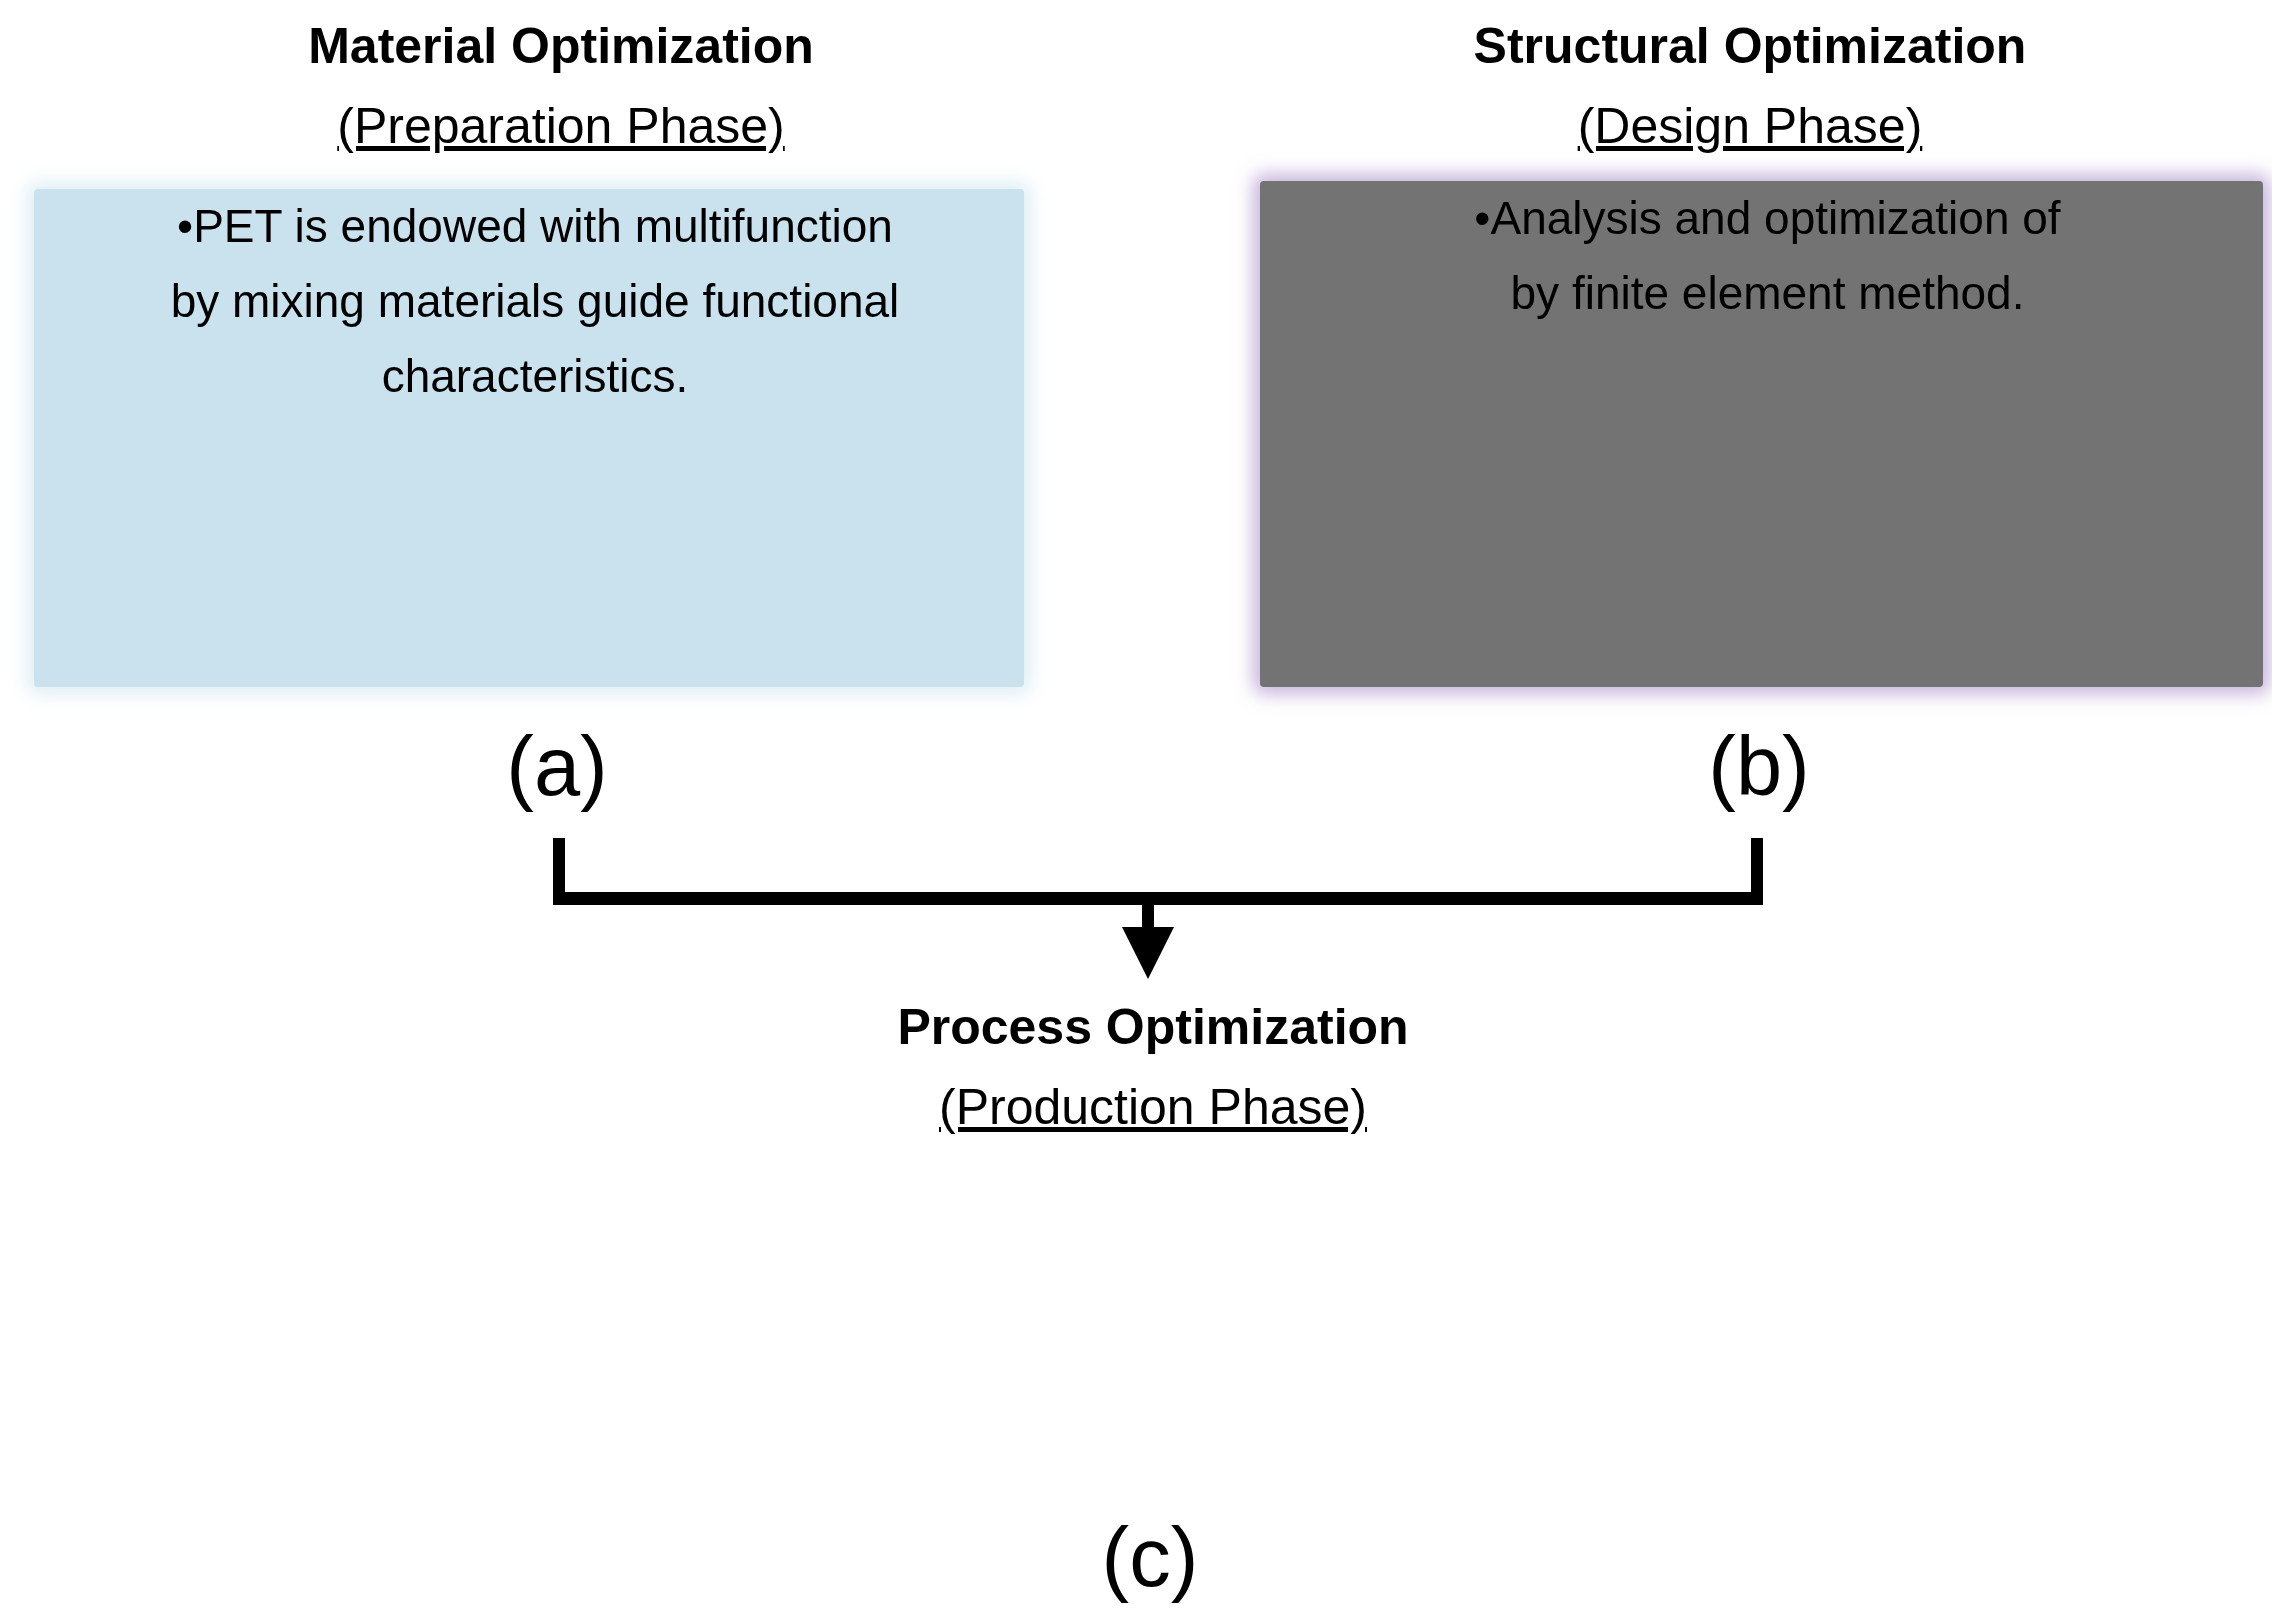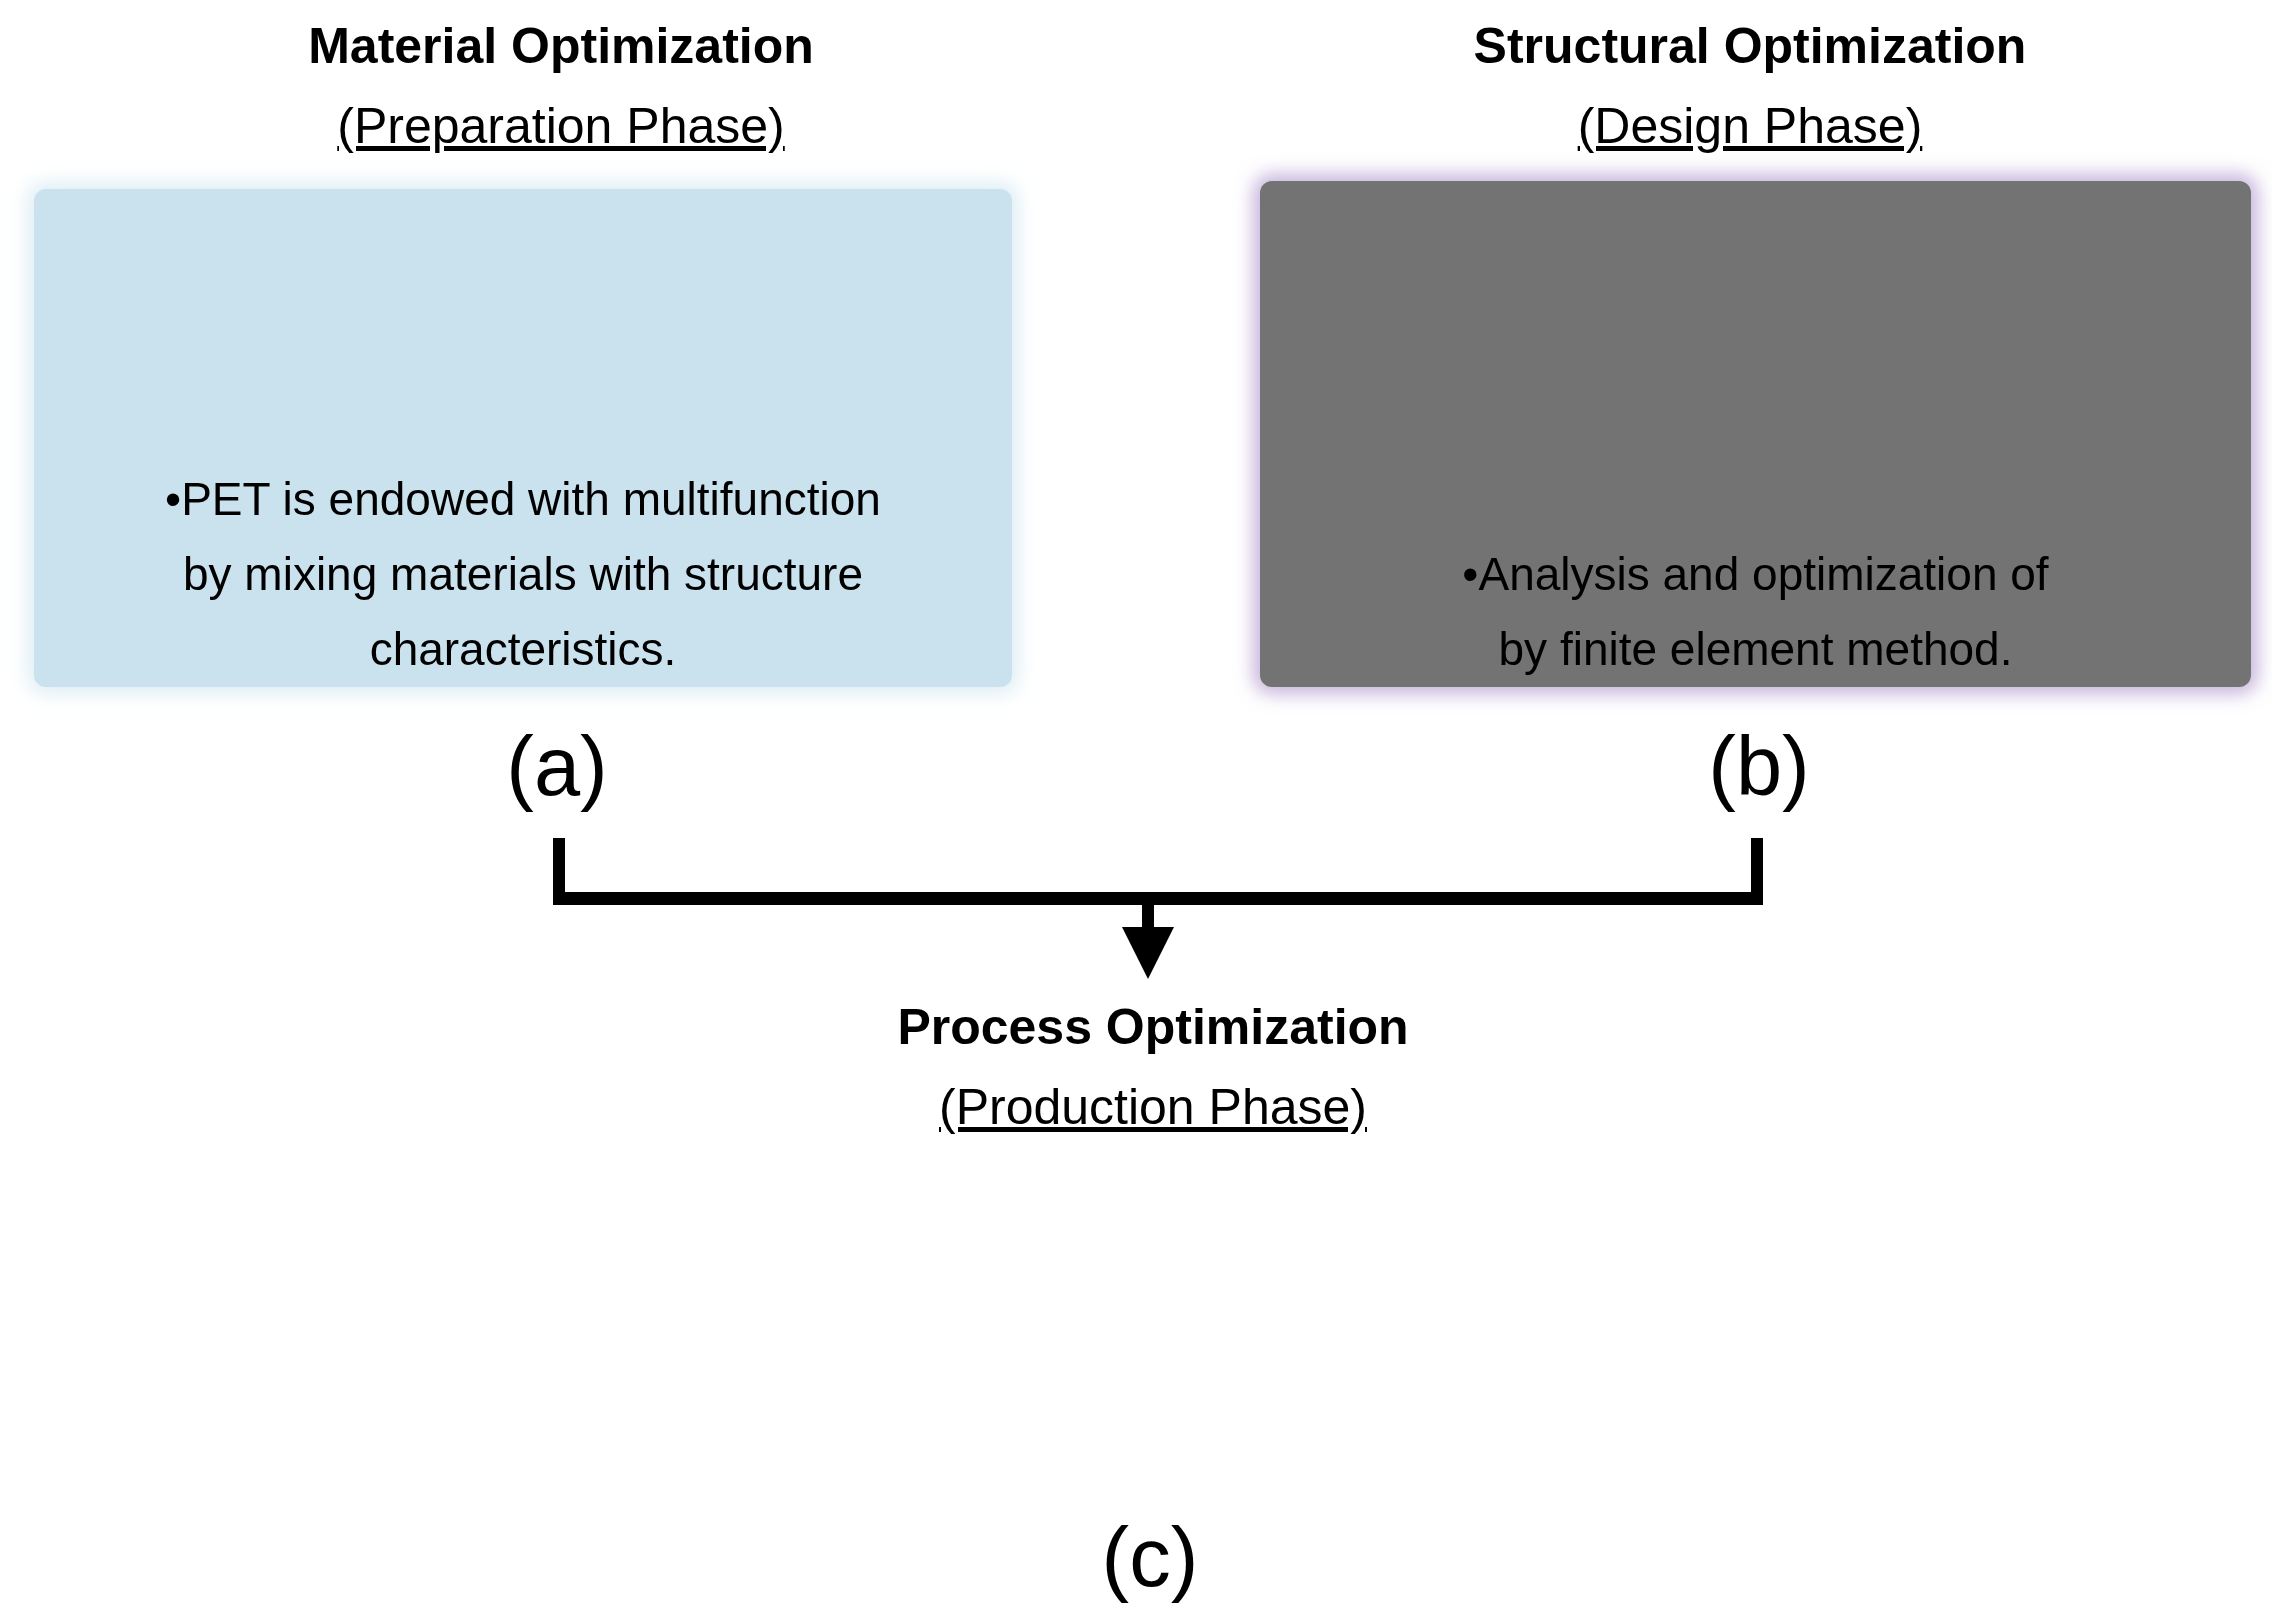--- a/index.html
+++ b/index.html
@@ -17,24 +17,25 @@
     text-align:center;
     font-size:50px;
     line-height:80px;
     transform:translateX(-50%);
     white-space:nowrap;
   }
   .title-block .title{font-weight:700;}
   .title-block .subtitle{font-weight:400;text-decoration:underline;}
   .box{
     position:absolute;
-    border-radius:12px;
+    border-radius:4px;
     display:flex;
-    align-items:flex-end;
+    align-items:flex-start;
     justify-content:center;
+    padding-left:12px;
   }
   .box .body{
     text-align:center;
     font-size:46px;
     line-height:75px;
     width:100%;
   }
   .box .body div{white-space:nowrap;}
   .fig-label{
     position:absolute;
@@ -73,21 +74,21 @@
 
 <div class="canvas">
 
   <div class="title-block" id="material-title-block">
     <div class="title">Material Optimization</div>
     <div class="subtitle">(Preparation Phase)</div>
   </div>
   <div class="box" id="material-box" style="background-color: rgb(202, 226, 238); box-shadow: rgba(202, 226, 238, 0.6) 0px 0px 18px 7px;">
     <div class="body">
       <div>•PET is endowed with multifunction</div>
-      <div>by mixing materials with structure</div>
+      <div>by mixing materials guide functional</div>
       <div>characteristics.</div>
     </div>
   </div>
   <div class="fig-label" id="label-a">(a)</div>
 
   <div class="title-block" id="structural-title-block">
     <div class="title">Structural Optimization</div>
     <div class="subtitle">(Design Phase)</div>
   </div>
   <div class="box" id="structural-box" style="background-color: #737373; box-shadow: rgba(162, 131, 198, 0.6) 0px 0px 18px 7px;">

